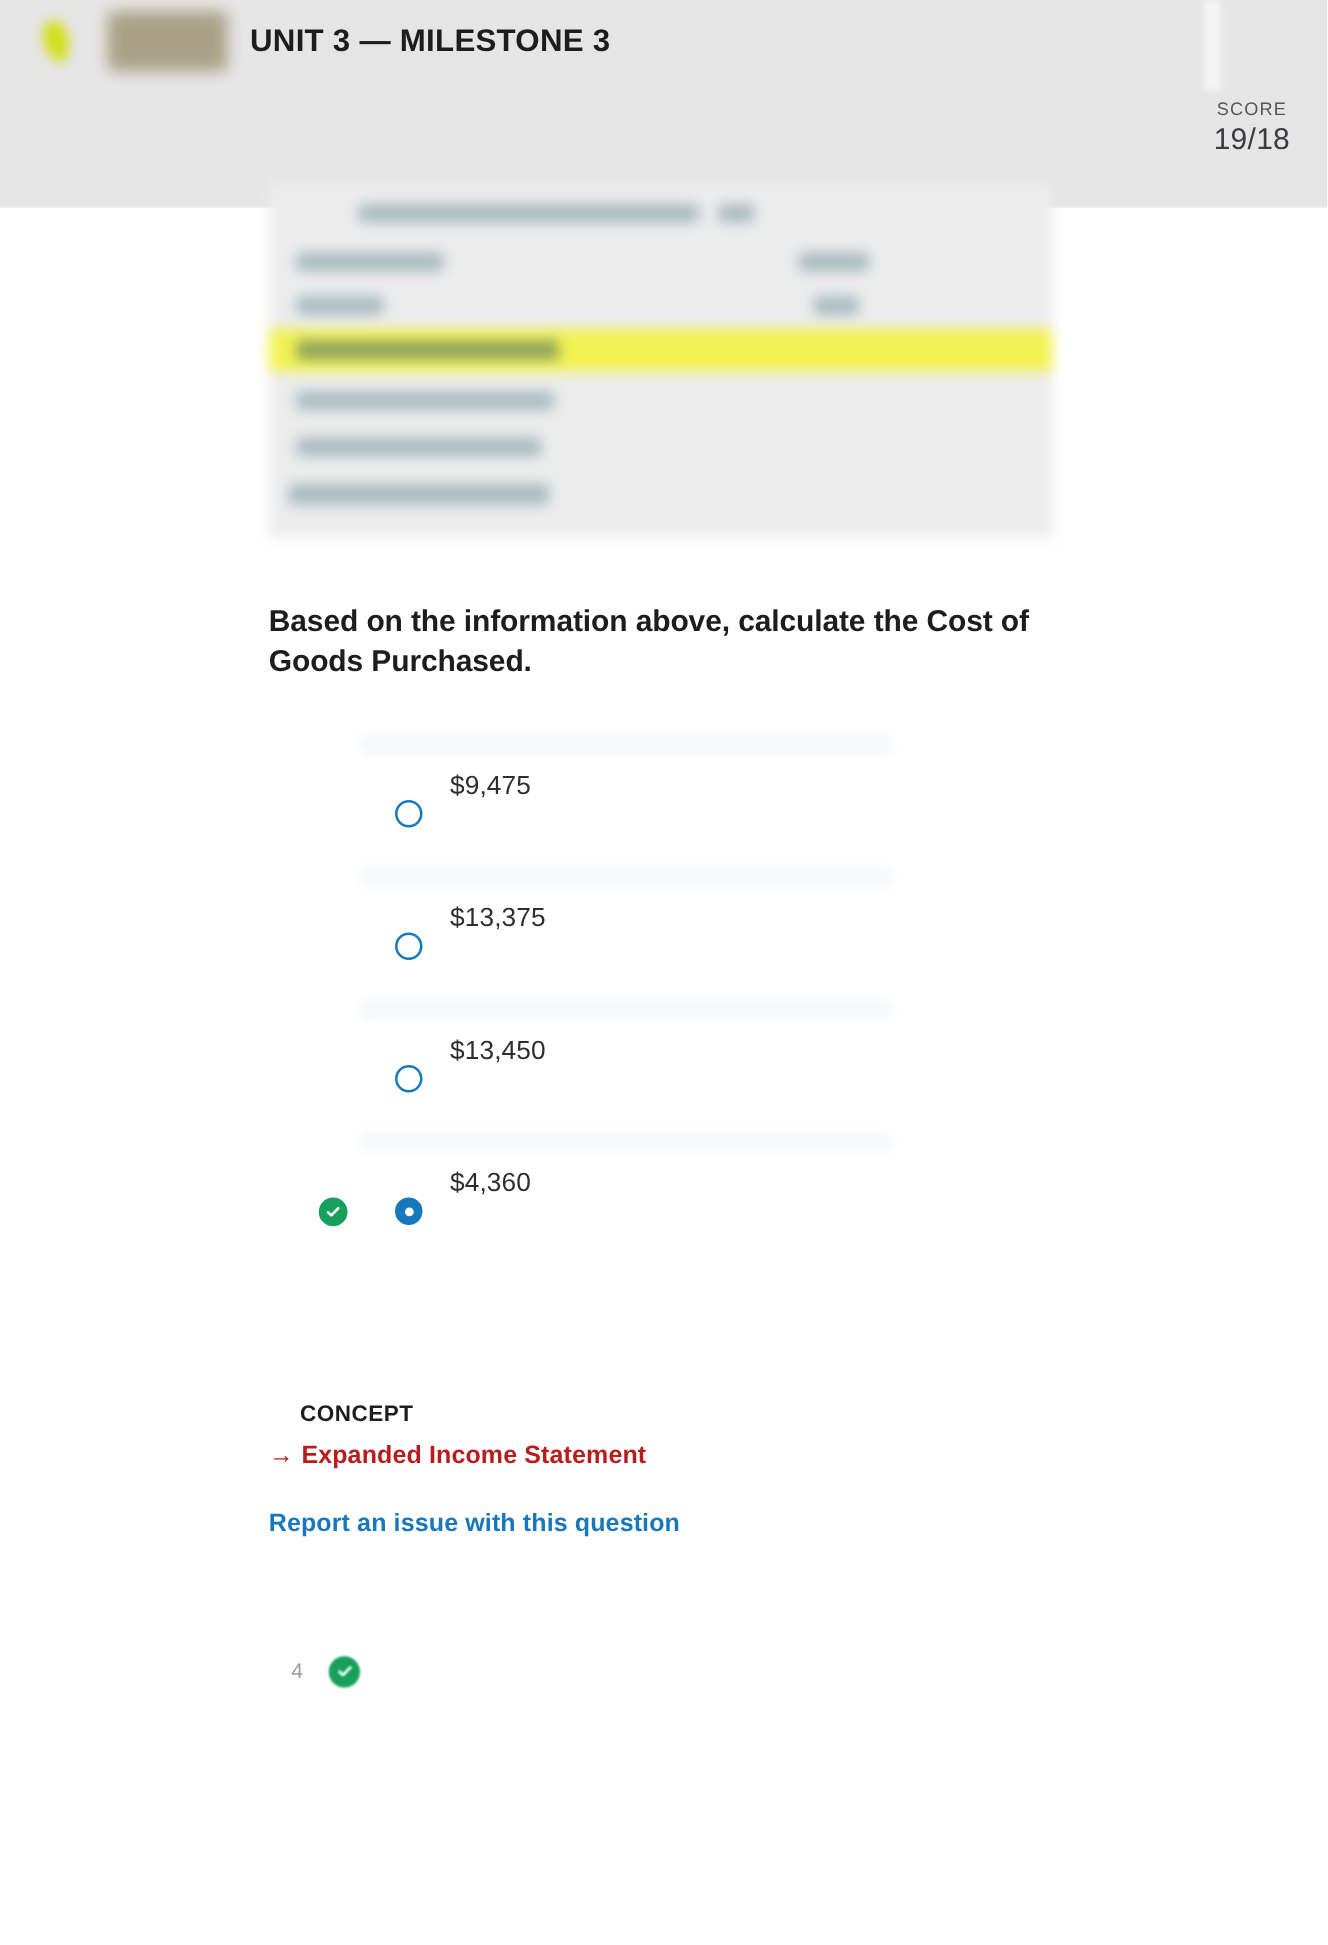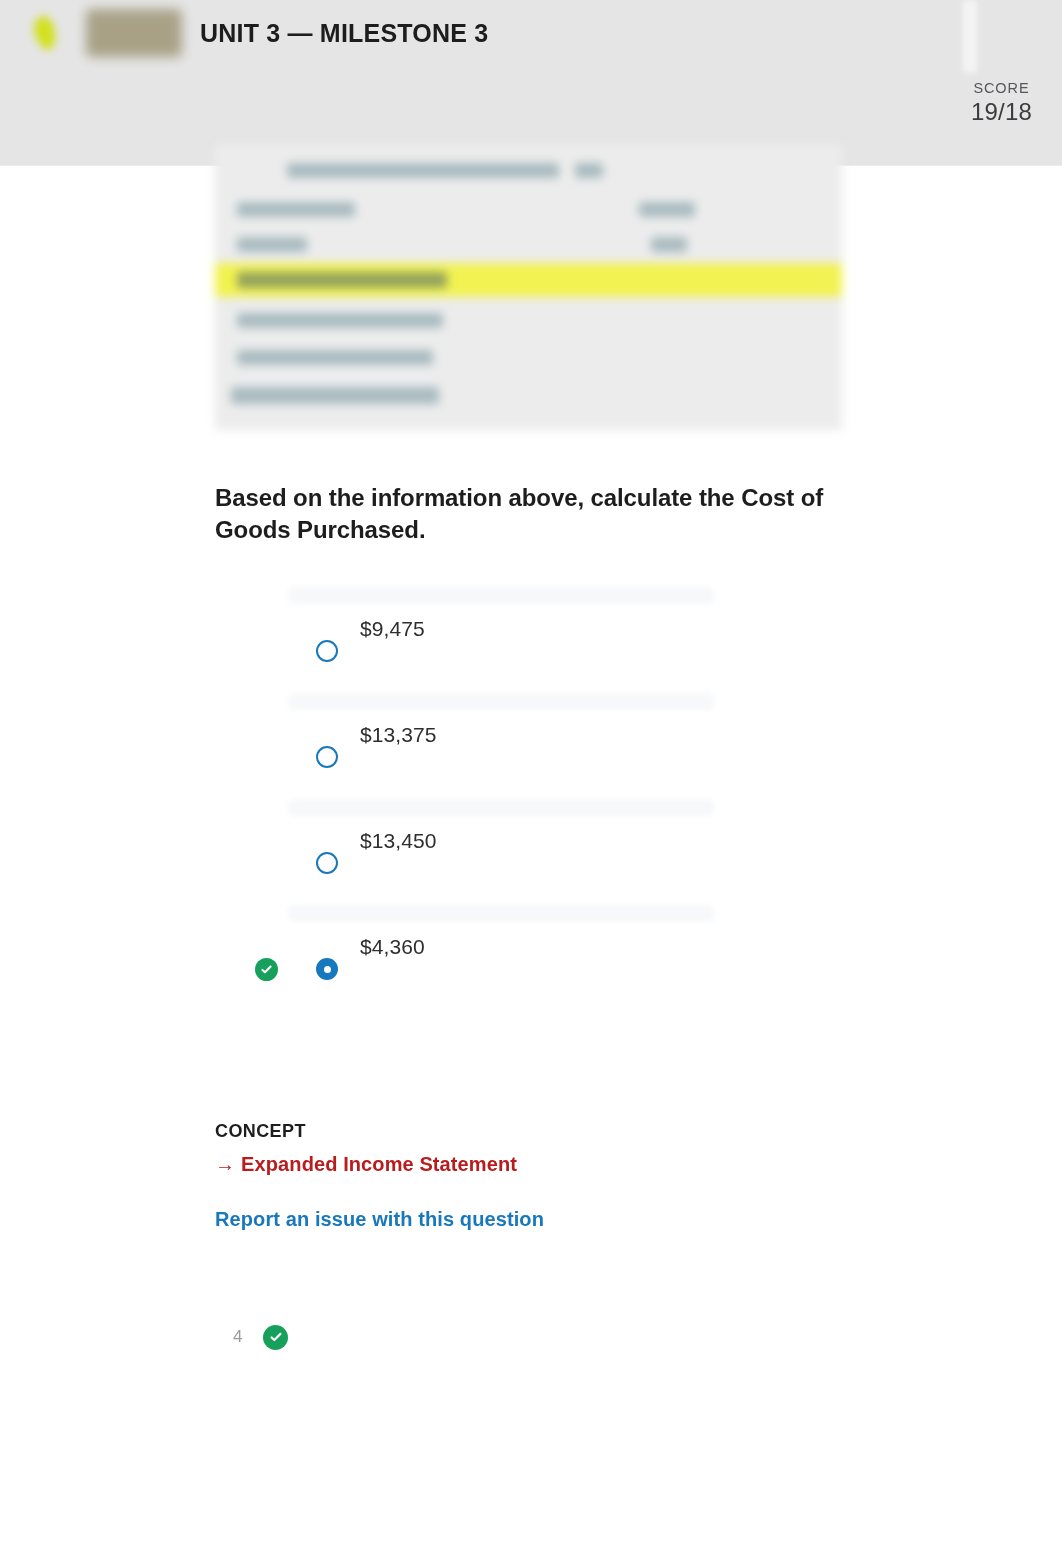--- a/index.html
+++ b/index.html
@@ -231,20 +231,21 @@
     position: absolute;
     left: 215px; top: 982px;
     width: 620px;
   }
   .concept-label {
     font-size: 18px;
     font-weight: 700;
     color: #1d1d1d;
     letter-spacing: 0.4px;
     line-height: 24px;
+    margin-left: 25px;
   }
   .concept-link {
     display: block;
     margin-top: 8px;
     font-size: 20px;
     font-weight: 700;
     color: #b91c1c;
     text-decoration: none;
     line-height: 26px;
     letter-spacing: 0.1px;

